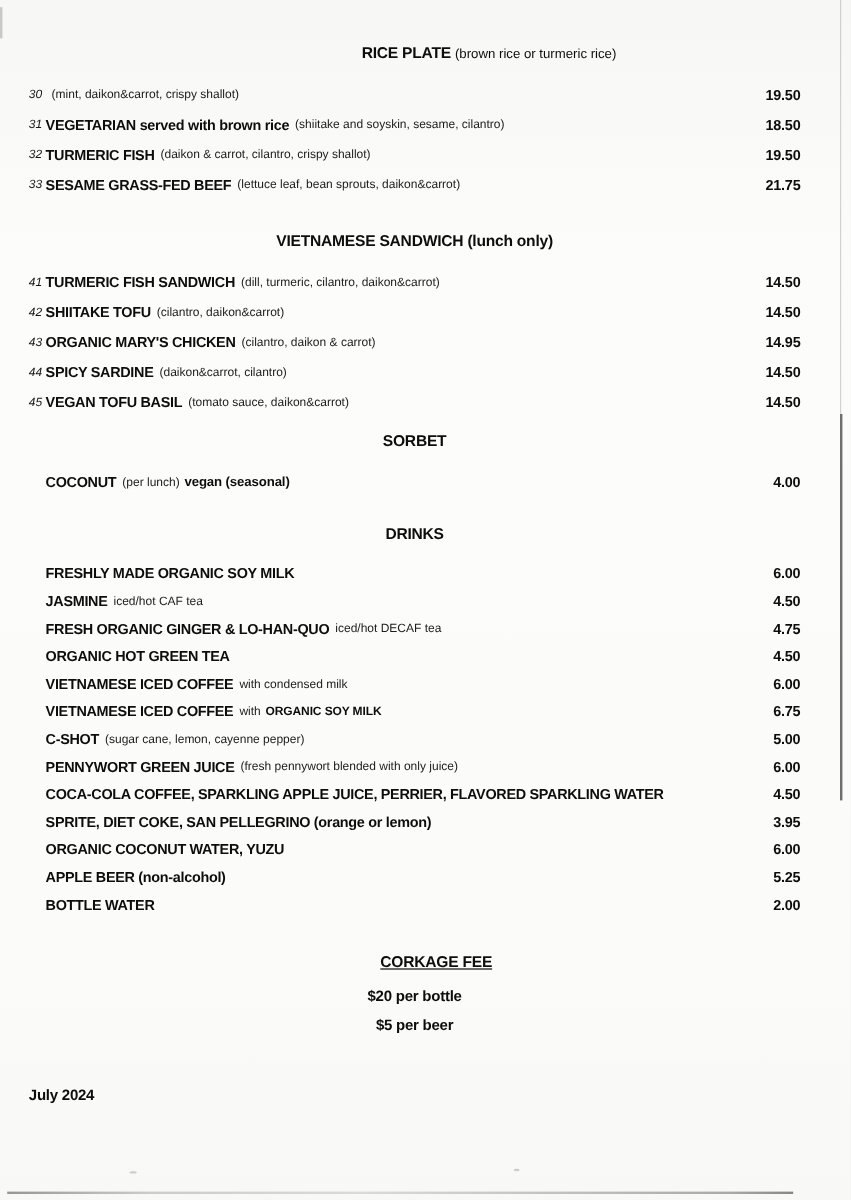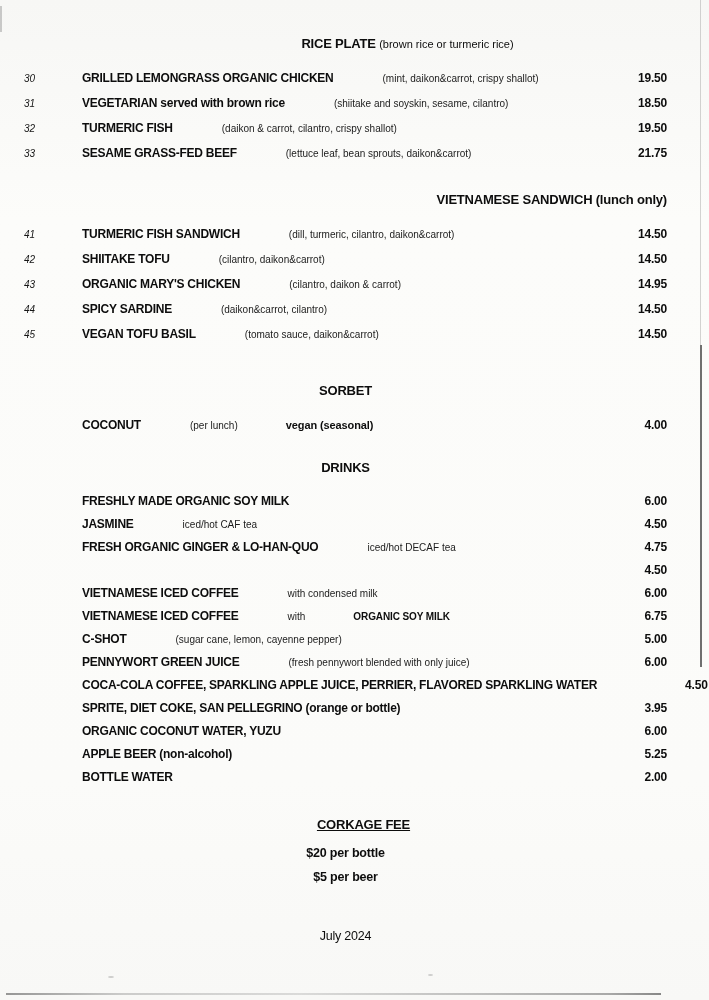--- a/index.html
+++ b/index.html
@@ -29,31 +29,30 @@
   }
   .sec-title .tn{
     font-weight:normal;
     font-size:11px;
     letter-spacing:0;
   }
   .shift-r62{transform:translateX(62px);}
   .shift-r18{transform:translateX(18px);}
   .mt-36{margin-top:36px;}
   .mt-28{margin-top:28px;text-decoration:underline;}
-  .mt-26{margin-top:26px;text-align:right;}
-  .mt-24{margin-top:36px;}
+  .mt-26{margin-top:26px;}
+  .mt-24{margin-top:12px;}
   .mt-22{margin-top:22px;}
   
   .rows{margin-top:14px;}
   .rows.tight .row{line-height:23px;}
   .row{
     display:flex;align-items:center;
     line-height:25px;
     white-space:nowrap;
-    gap:44px;
   }
   .num{
     flex:none;width:14px;
     font-style:italic;font-size:10px;color:#161616;
   }
   .nm{
     font-weight:bold;font-size:12px;letter-spacing:-0.25px;
   }
   .nt{
     margin-left:5px;font-size:10px;color:#1b1b1b;
@@ -65,22 +64,22 @@
   .sp{flex:1;}
   .pr{
     font-weight:bold;font-size:12px;letter-spacing:-0.2px;
   }
   
   .ck-lines{margin-top:8px;text-align:center;}
   .ck-line{
     font-weight:bold;font-size:12.5px;line-height:24px;letter-spacing:-0.2px;
   }
   .footer{
-    margin-top:40px;text-align:center;
-    font-weight:normal;font-size:12.5px;letter-spacing:-0.2px;
+    margin-top:40px;text-align:left;
+    font-weight:bold;font-size:12.5px;letter-spacing:-0.2px;
   }
   
   .edge-line-top-right{
     position:absolute;left:700px;top:0;width:1px;height:345px;
     background:#b0b0ae;opacity:.55;
   }
   .edge-line-mid-right{
     position:absolute;left:700px;top:345px;width:2px;height:322px;
     background:#4c4c4c;opacity:.8;
   }
@@ -108,21 +107,20 @@
 <div class="page">
   <div class="content">
 
     <div class="sec-title mt-36 shift-r62">
       <span class="t">RICE PLATE</span>
       <span class="tn">(brown rice or turmeric rice)</span>
     </div>
     <div class="rows">
       <div class="row">
         <span class="num">30</span>
-        <span class="nm">GRILLED LEMONGRASS ORGANIC CHICKEN</span>
         <span class="nt">(mint, daikon&amp;carrot, crispy shallot)</span>
         <span class="sp"></span>
         <span class="pr">19.50</span>
       </div>
       <div class="row">
         <span class="num">31</span>
         <span class="nm">VEGETARIAN served with brown rice</span>
         <span class="nt">(shiitake and soyskin, sesame, cilantro)</span>
         <span class="sp"></span>
         <span class="pr">18.50</span>
@@ -217,20 +215,21 @@
       </div>
       <div class="row">
         <span class="num"></span>
         <span class="nm">FRESH ORGANIC GINGER &amp; LO-HAN-QUO</span>
         <span class="nt">iced/hot DECAF tea</span>
         <span class="sp"></span>
         <span class="pr">4.75</span>
       </div>
       <div class="row">
         <span class="num"></span>
+        <span class="nm">ORGANIC HOT GREEN TEA</span>
         <span class="sp"></span>
         <span class="pr">4.50</span>
       </div>
       <div class="row">
         <span class="num"></span>
         <span class="nm">VIETNAMESE ICED COFFEE</span>
         <span class="nt">with condensed milk</span>
         <span class="sp"></span>
         <span class="pr">6.00</span>
       </div>
@@ -257,21 +256,21 @@
         <span class="pr">6.00</span>
       </div>
       <div class="row">
         <span class="num"></span>
         <span class="nm">COCA-COLA COFFEE, SPARKLING APPLE JUICE, PERRIER, FLAVORED SPARKLING WATER</span>
         <span class="sp"></span>
         <span class="pr">4.50</span>
       </div>
       <div class="row">
         <span class="num"></span>
-        <span class="nm">SPRITE, DIET COKE, SAN PELLEGRINO (orange or bottle)</span>
+        <span class="nm">SPRITE, DIET COKE, SAN PELLEGRINO (orange or lemon)</span>
         <span class="sp"></span>
         <span class="pr">3.95</span>
       </div>
       <div class="row">
         <span class="num"></span>
         <span class="nm">ORGANIC COCONUT WATER, YUZU</span>
         <span class="sp"></span>
         <span class="pr">6.00</span>
       </div>
       <div class="row">

